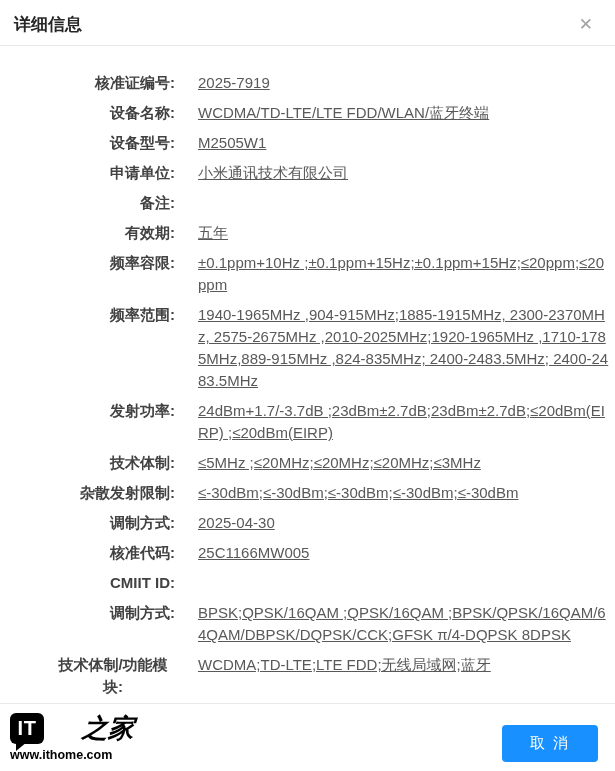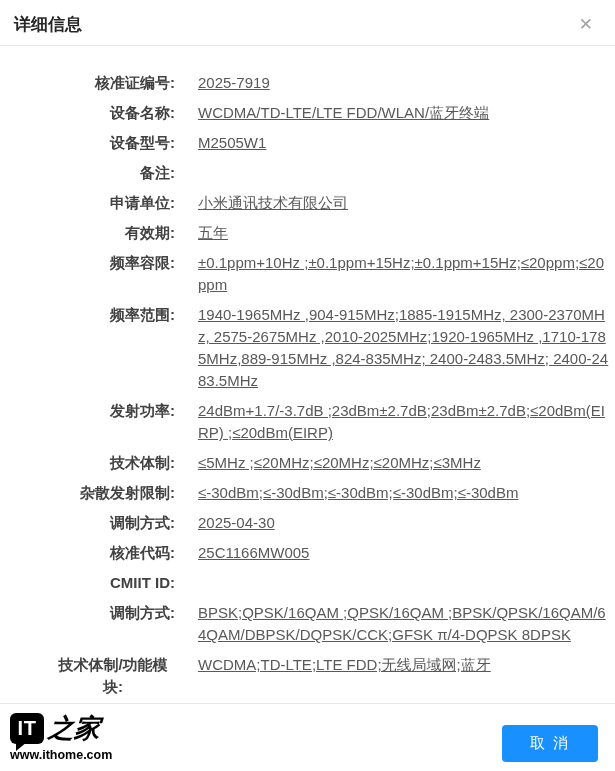--- a/index.html
+++ b/index.html
@@ -55,21 +55,21 @@
   }
 
   
   .modal-footer {
     flex: 0 0 68px;
     border-top: 1px solid #e8e8e8;
     display: flex; align-items: center; justify-content: space-between;
     padding: 0 17px 0 10px;
   }
   .logo { display: flex; flex-direction: column; }
-  .logo-top { display: flex; align-items: center; }
+  .logo-top { display: flex; align-items: center; gap: 34px; }
   .it-mark {
     position: relative;
     width: 34px; height: 31px;
     background: #000; border-radius: 6px;
     color: #fff; font-weight: 900; font-size: 20px;
     display: flex; align-items: center; justify-content: center;
     letter-spacing: 0.5px;
   }
   .it-mark::after {
     content: "";
@@ -125,30 +125,30 @@
 
       <div class="row">
         <div class="label-cell">
           <span class="field-label">设备型号:</span>
         </div>
         <div class="field-value">M2505W1</div>
       </div>
 
       <div class="row">
         <div class="label-cell">
+          <span class="field-label">申请单位:</span>
+        </div>
+        <div class="field-value">小米通讯技术有限公司</div>
+      </div>
+
+      <div class="row">
+        <div class="label-cell">
           <span class="field-label">备注:</span>
         </div>
         <div class="field-value"></div>
-      </div>
-
-      <div class="row">
-        <div class="label-cell">
-          <span class="field-label">申请单位:</span>
-        </div>
-        <div class="field-value">小米通讯技术有限公司</div>
       </div>
 
       <div class="row">
         <div class="label-cell">
           <span class="field-label">有效期:</span>
         </div>
         <div class="field-value">五年</div>
       </div>
 
       <div class="row">

